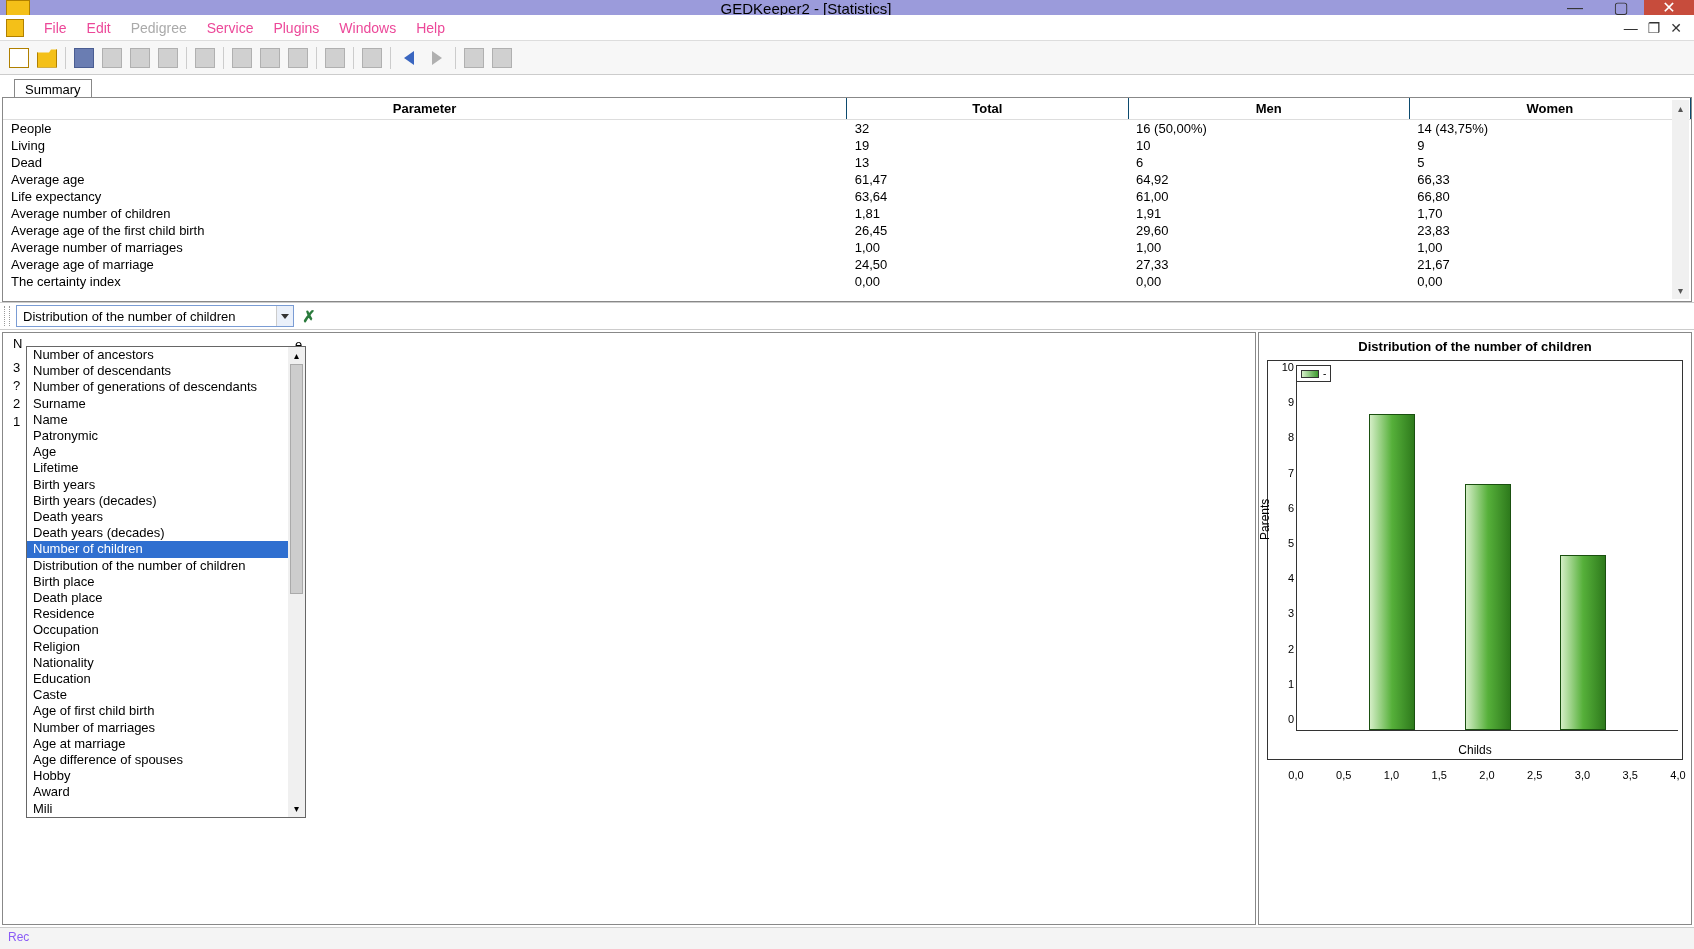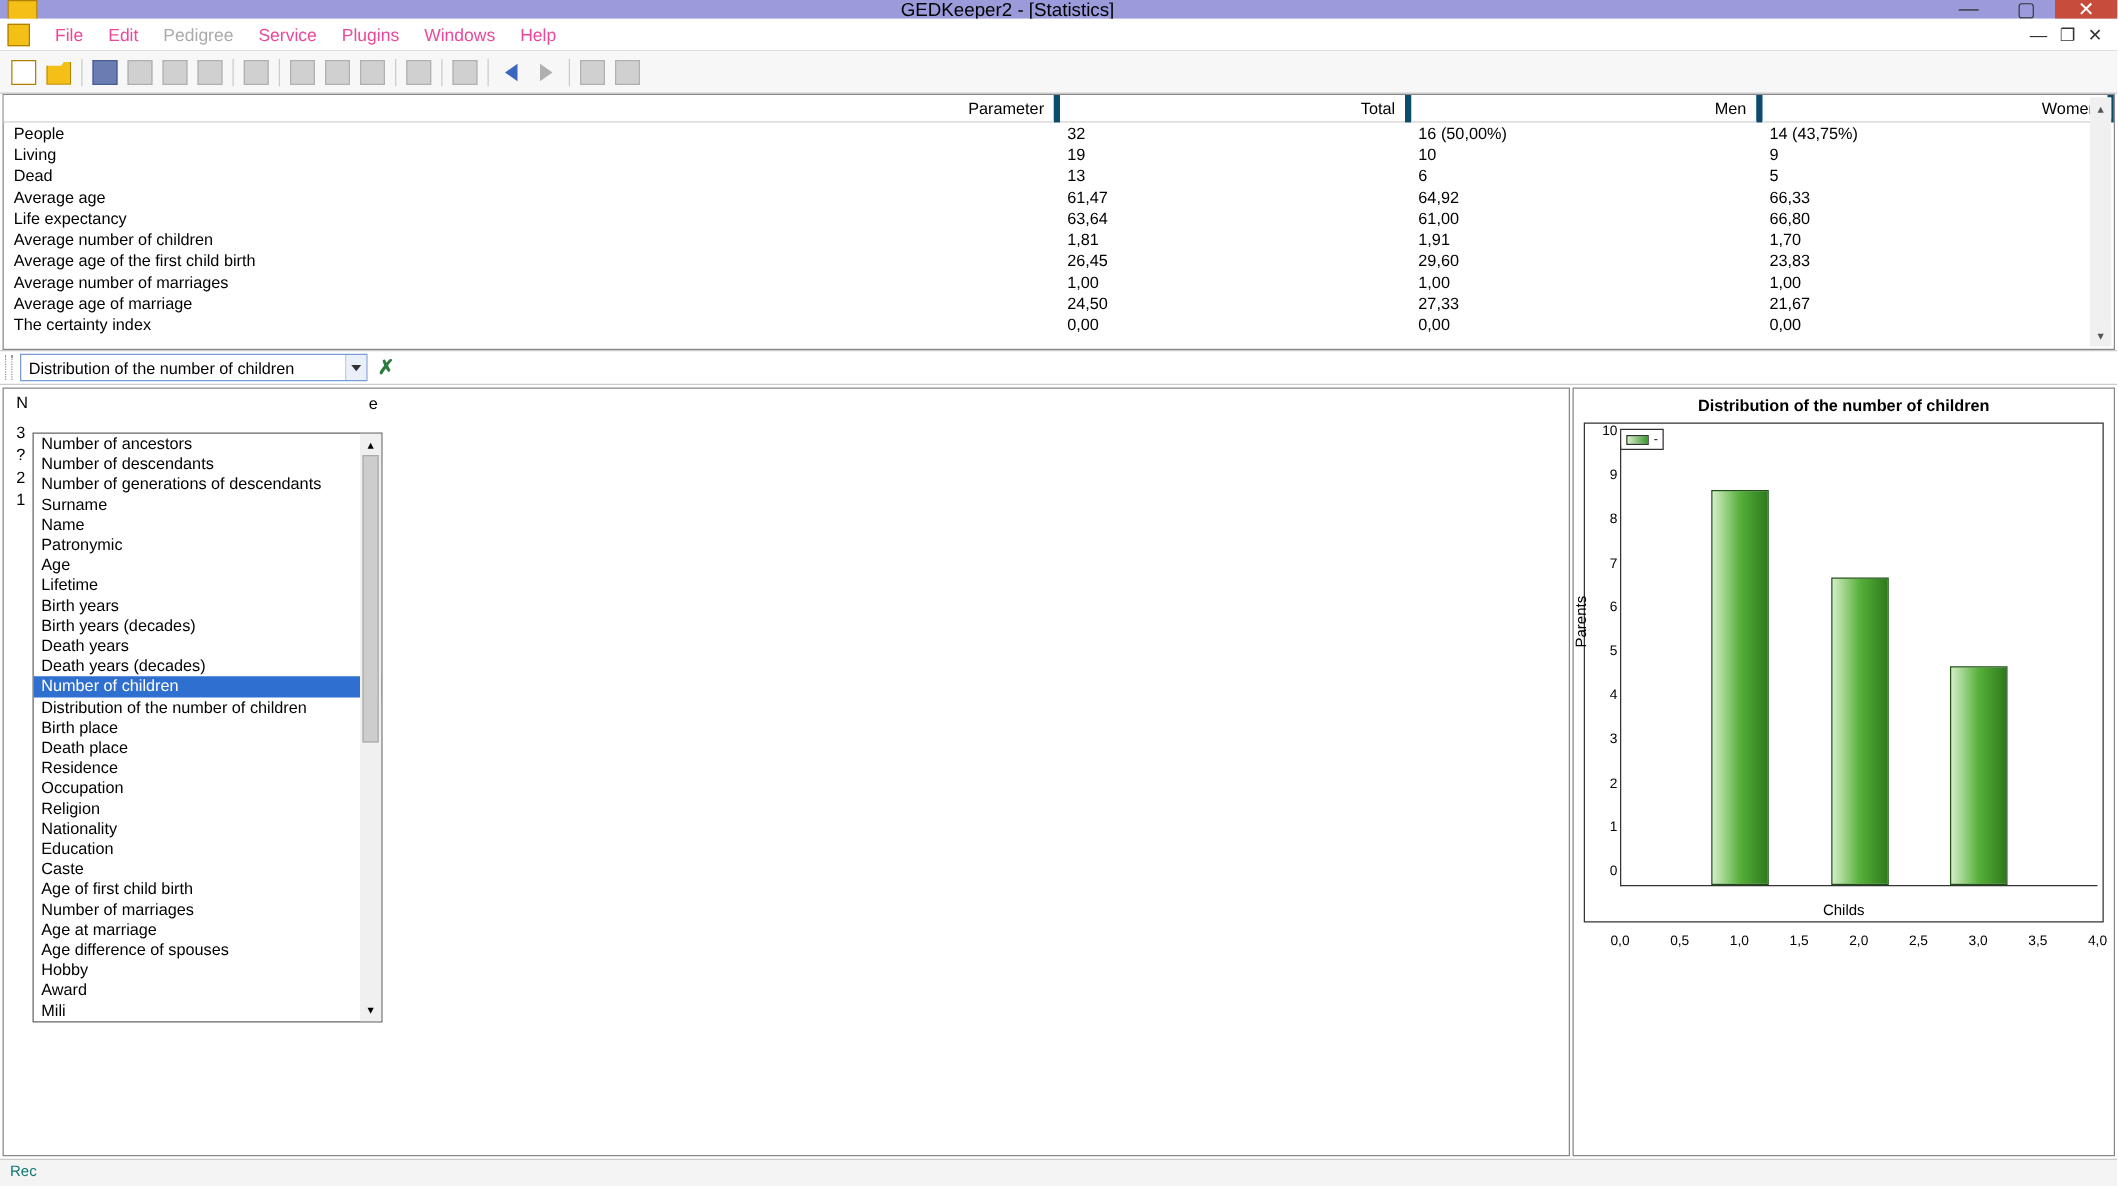--- a/index.html
+++ b/index.html
@@ -29,21 +29,21 @@
 .icon-save { background: #6a7db2; border: 1px solid #4a5d92; }
 .icon-grey { background: #d0d0d0; border: 1px solid #b0b0b0; }
 .icon-arrow-left { width:0;height:0;border-top:7px solid transparent;border-bottom:7px solid transparent;border-right:10px solid #3a66c0; }
 .icon-arrow-right { width:0;height:0;border-top:7px solid transparent;border-bottom:7px solid transparent;border-left:10px solid #b0b0b0; }
 
 .tabstrip { height: 22px; background: #fff; padding-left: 14px; font-size: 13px; display: flex; align-items: flex-end; }
 .tabstrip .tab { padding: 2px 10px 0; border: 1px solid #888; border-bottom: none; background: #fff; }
 
 .stats-table-wrap { height: 205px; border: 1px solid #888; margin: 0 2px; position: relative; background: #fff; }
 .stats-table { width: 100%; border-collapse: collapse; font-size: 13px; }
-.stats-table th { text-align: right; font-weight: normal; padding: 3px 8px; background: #fff; border-bottom: 1px solid #ddd; border-right: 5px solid #0c4a6e; }
+.stats-table th { text-align: center; font-weight: bold; padding: 3px 8px; background: #fff; border-bottom: 1px solid #ddd; border-right: 1px solid #0c4a6e; }
 .stats-table td { padding: 1px 8px; }
 .stats-table th:nth-child(1), .stats-table td:nth-child(1) { width: 330px; }
 .stats-table th:nth-child(2), .stats-table td:nth-child(2) { width: 110px; }
 .stats-table th:nth-child(3), .stats-table td:nth-child(3) { width: 110px; }
 .stats-table th:nth-child(4), .stats-table td:nth-child(4) { width: 110px; }
 .stats-scroll { position: absolute; right: 2px; top: 2px; bottom: 2px; width: 17px; background: #f0f0f0; }
 .stats-scroll .arrow { height: 17px; background: #f0f0f0; display:flex; align-items:center; justify-content:center; font-size:10px; color:#555; }
 .stats-scroll .arrow:last-child { position:absolute; bottom:0; left:0; right:0; }
 
 .combo-row { height: 28px; display: flex; align-items: center; padding: 2px 4px; border-top: 1px solid #ccc; border-bottom: 1px solid #ccc; gap: 6px; }
@@ -71,21 +71,21 @@
 .legend-swatch { width: 18px; height: 8px; background: linear-gradient(to right,#d6efc9,#3c9a2e); border:1px solid #333; }
 .y-axis { position:absolute; left:0; top:18px; bottom:28px; width:28px; }
 .y-tick { position:absolute; right:2px; font-size:11px; transform: translateY(-50%); }
 .x-axis { position:absolute; left:28px; right:4px; bottom:0; height:28px; }
 .x-tick { position:absolute; top:2px; font-size:11px; transform: translateX(-50%); margin-top: 36px; }
 .plot { position:absolute; left:28px; right:4px; top:18px; bottom:28px; border-left:1px solid #333; border-bottom:1px solid #333; }
 .bar { position:absolute; bottom:0; width:46px; background: linear-gradient(to right, #d4eec6 0%, #56b03a 50%, #2e7a1c 100%); border:1px solid #1a5010; }
 .y-label { position:absolute; left:-10px; top:50%; transform: rotate(-90deg) translateX(20px); transform-origin: left top; font-size:12px; }
 .x-label { position:absolute; bottom:-4px; left:50%; transform:translateX(-50%); font-size:12px; }
 
-.statusbar { height: 22px; border-top: 1px solid #ccc; background: #f4f4f4; font-size: 12px; padding: 2px 8px; color: #0f766e; }
+.statusbar { height: 22px; border-top: 1px solid #ccc; background: #f4f4f4; font-size: 12px; padding: 2px 8px; color: #8b5cf6; }
 </style>
 </head>
 <body>
 
 <div class="window">
 
   <div class="titlebar">
     <div class="app-icon"></div>
     <div class="title">GEDKeeper2 - [Statistics]</div>
     <div class="win-btns">
@@ -162,20 +162,23 @@
       </div>
     <div class="tb-sep"></div>
     <div class="tb-btn">
         <div class="tb-icon icon-grey"></div>
       </div>
     <div class="tb-btn">
         <div class="tb-icon icon-grey"></div>
       </div>
   </div>
 
+  <div class="tabstrip">
+    <div class="tab">Summary</div>
+  </div>
 
   <div class="stats-table-wrap">
     <table class="stats-table">
       <thead>
         <tr>
           <th>Parameter</th>
           <th>Total</th>
           <th>Men</th>
           <th>Women</th>
         </tr>

